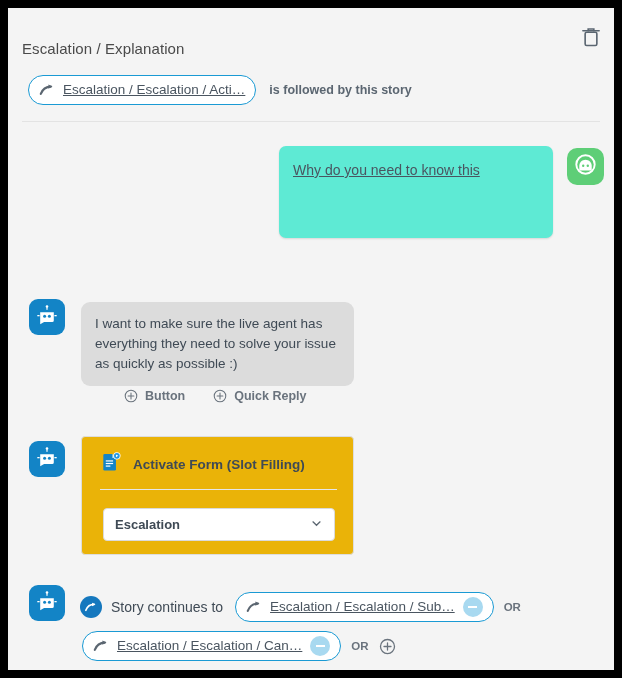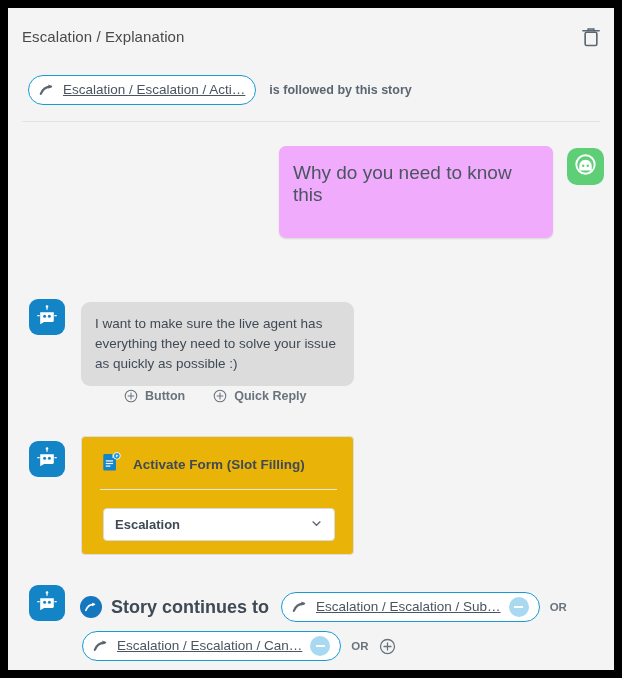--- a/index.html
+++ b/index.html
@@ -26,21 +26,21 @@
   
   .header {
     position: absolute;
     left: 0; top: 0;
     width: 606px;
     height: 106px;
   }
   .page-title {
     position: absolute;
     left: 14px;
-    top: 20px;
+    top: 32px;
     font-size: 15px;
     color: #4a4a4a;
     letter-spacing: .1px;
   }
   .trash-btn {
     position: absolute;
     right: 10px;
     top: 16px;
     width: 26px;
     height: 26px;
@@ -111,26 +111,27 @@
   .user-block {
     position: absolute;
     left: 271px;
     top: 138px;
     width: 274px;
   }
   .user-card {
     box-sizing: border-box;
     width: 274px;
     min-height: 92px;
-    background: #f0abfc;
+    background: #5eead4;
     border-radius: 7px;
     box-shadow: 0 1px 2px rgba(0,0,0,0.12);
     padding: 16px 14px;
-    font-size: 19px;
+    font-size: 14px;
     color: #4a5560;
+    text-decoration: underline;
   }
   .intent-card {
     box-sizing: border-box;
     margin-top: 6px;
     width: 274px;
     height: 35px;
     background: #ffffff;
     border-radius: 7px;
     box-shadow: 0 1px 2px rgba(0,0,0,0.12);
     display: flex;
@@ -262,22 +263,22 @@
   }
   .cont-circle {
     width: 22px; height: 22px;
     border-radius: 50%;
     background: #1578be;
     display: flex; align-items: center; justify-content: center;
     flex: none;
   }
   .cont-label {
     margin-left: 9px;
-    font-size: 18px;
-    font-weight: bold;
+    font-size: 14px;
+    font-weight: normal;
     color: #3f4a55;
     white-space: nowrap;
   }
   .or-text {
     font-size: 11.5px;
     font-weight: bold;
     color: #6a737d;
     margin: 0 10px;
   }
   .cont-row2 {

